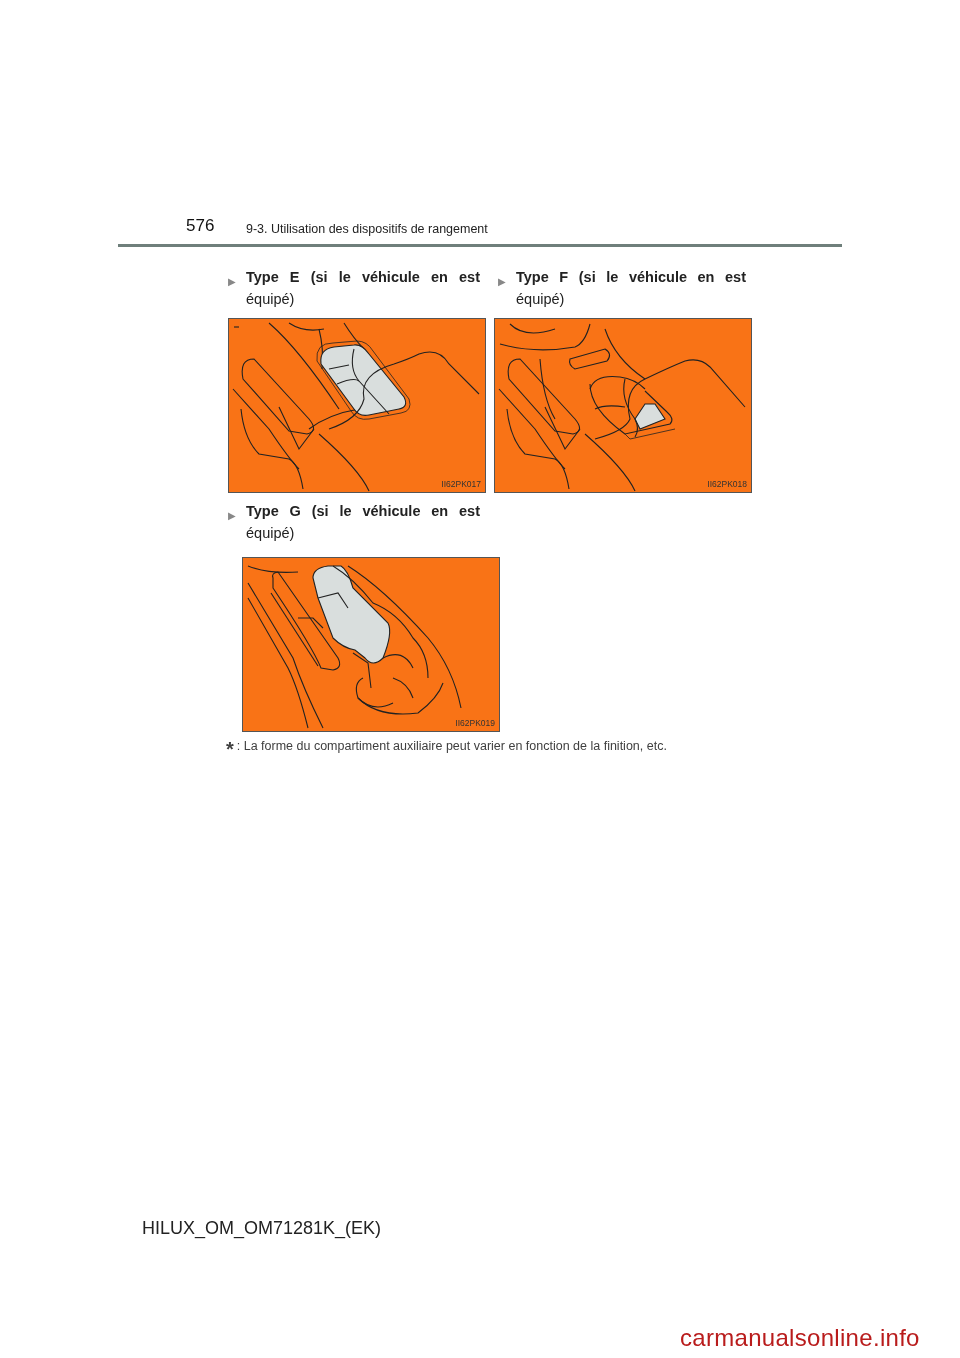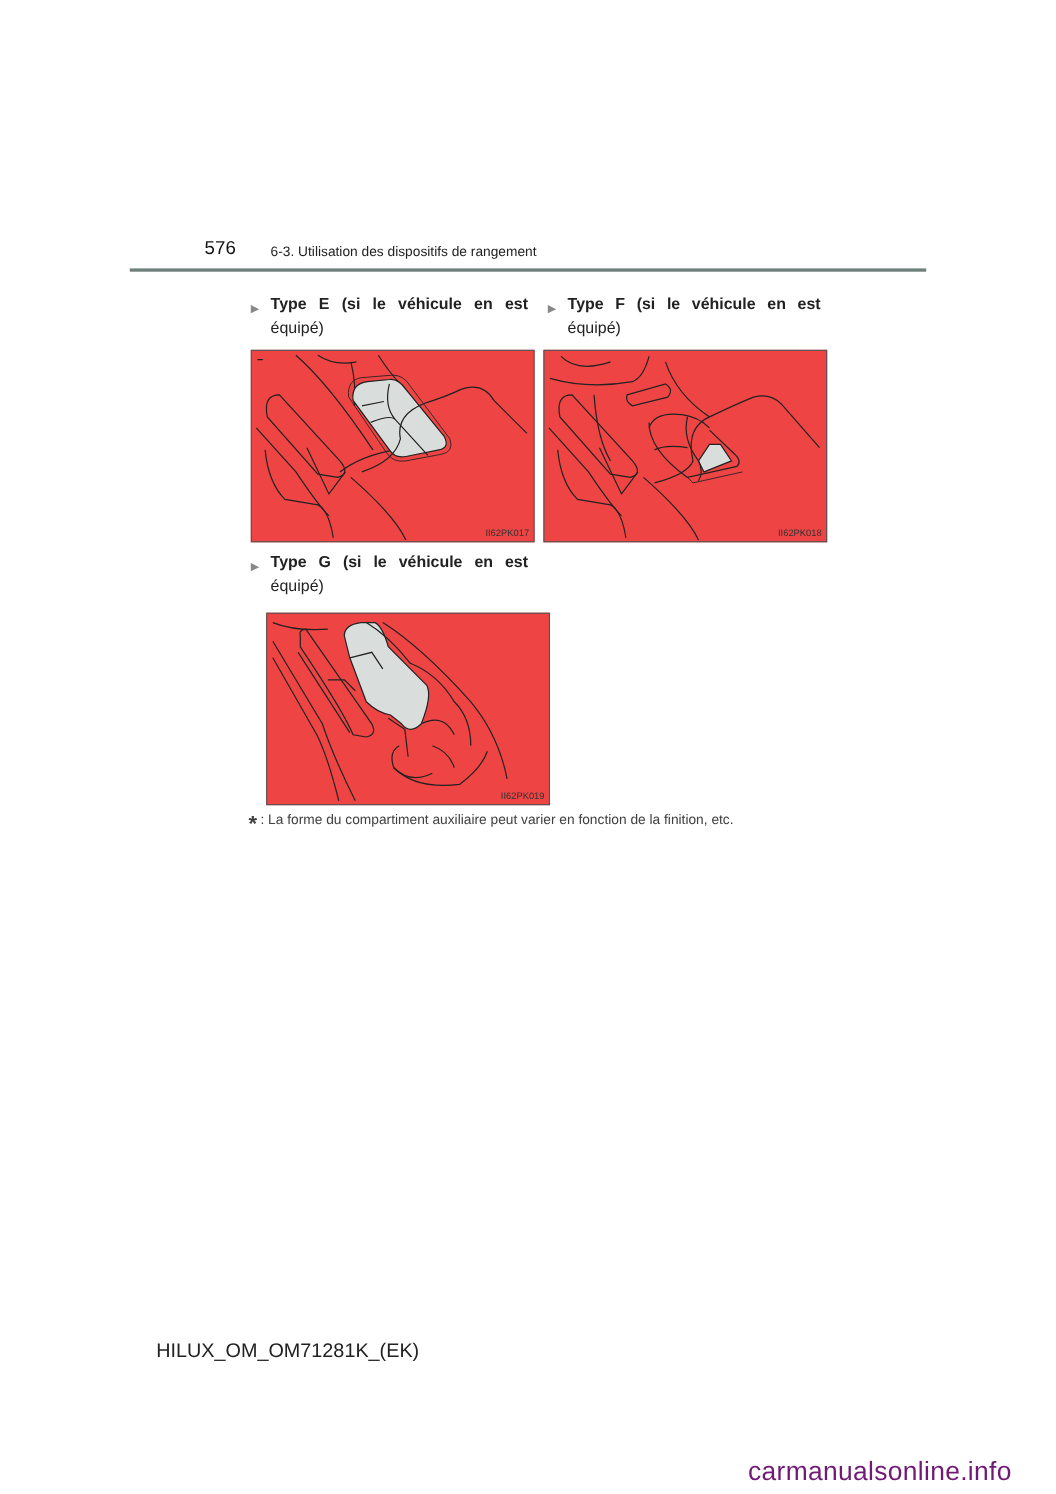--- a/index.html
+++ b/index.html
@@ -5,33 +5,33 @@
   html, body { margin:0; padding:0; background:#ffffff; }
   body { width:960px; height:1358px; position:relative; overflow:hidden;
          font-family:"Liberation Sans", sans-serif; color:#222; }
   .page-num { position:absolute; left:186px; top:216px; font-size:17px; font-weight:normal; color:#111; }
   .section-title { position:absolute; left:246px; top:222px; font-size:12.5px; color:#222; }
   .rule { position:absolute; left:118px; top:244px; width:724px; height:3px; background:#6f7f7b; }
   .item { position:absolute; font-size:14.5px; line-height:22px; color:#222; }
   .item .bullet { position:absolute; left:0; top:5px; font-size:10px; color:#888; }
   .item .txt { display:block; padding-left:18px; text-align:justify; text-align-last:left; }
   .item .txt .l1 { display:block; text-align:justify; text-align-last:justify;font-weight:bold; }
-  .fig { position:absolute; border:1px solid #555; background:#ef4444; overflow:hidden; }
+  .fig { position:absolute; border:1px solid #555; background:#f97316; overflow:hidden; }
   .fig svg { display:block; }
   .fig .code { position:absolute; right:4px; bottom:3px; font-size:8.5px; color:#333; }
   .footnote { position:absolute; left:226px; top:738px; font-size:12.5px; color:#404040; }
   .footnote .star { font-size:20px; font-weight:bold; vertical-align:-6px; margin-right:3px; }
   .docid { position:absolute; left:142px; top:1218px; font-size:18px; color:#222; }
-  .watermark { position:absolute; left:680px; top:1324px; font-size:24px; color:#701a75; letter-spacing:0.3px; }
+  .watermark { position:absolute; left:680px; top:1324px; font-size:24px; color:#b91c1c; letter-spacing:0.3px; }
 </style>
 </head>
 <body>
 
 <div class="page-num">576</div>
-<div class="section-title">6-3. Utilisation des dispositifs de rangement</div>
+<div class="section-title">9-3. Utilisation des dispositifs de rangement</div>
 <div class="rule"></div>
 
 <div class="item" style="left:228px; top:266px; width:252px;">
   <span class="bullet">▶</span>
   <span class="txt"><span class="l1">Type E (si le véhicule en est</span><span>équipé)</span></span>
 </div>
 <div class="fig" style="left:228px; top:318px; width:256px; height:173px;">
   <svg width="256" height="173" viewBox="0 0 256 173" fill="none" stroke="#222" stroke-width="1.1">
     <path d="M5 8 L10 8"></path>
     <path d="M60 4 Q75 14 95 10"></path>

